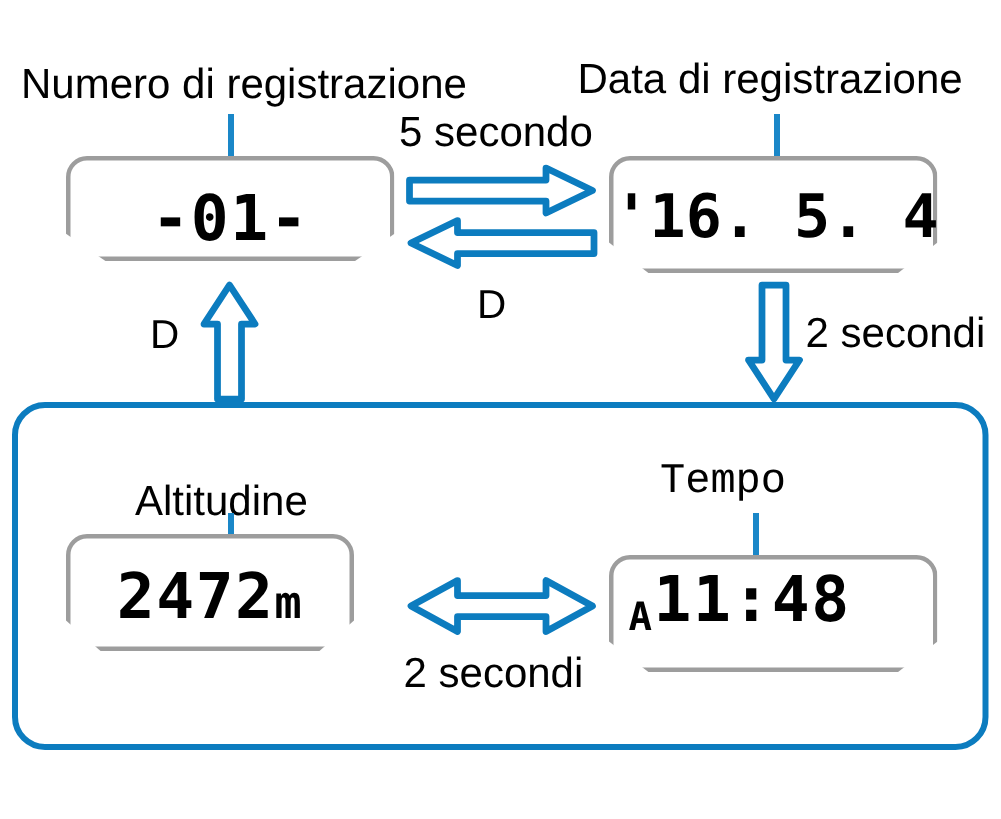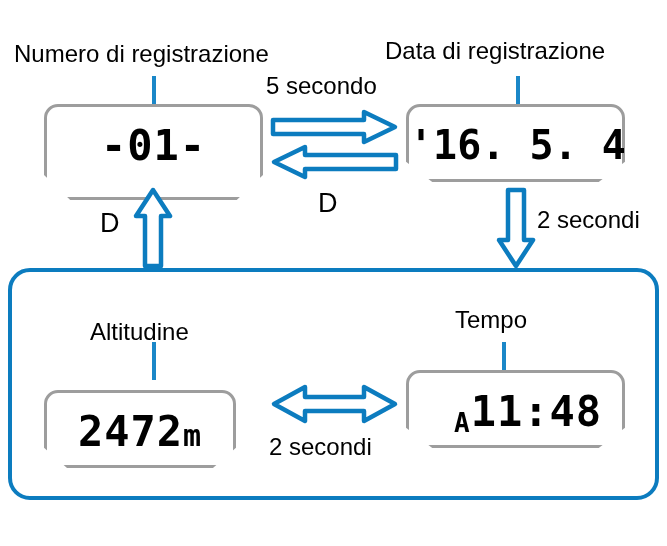--- a/index.html
+++ b/index.html
@@ -13,21 +13,21 @@
     position: relative;
     font-family: "Liberation Sans", sans-serif;
     color: #000000;
     overflow: hidden;
   }
 
   
   .label {
     position: absolute;
     font-family: "Liberation Sans", sans-serif;
-    font-size: 24px;
+    font-size: 28px;
     font-weight: 400;
     color: #000000;
     white-space: nowrap;
     line-height: 1;
   }
   .btn-d {
     position: absolute;
     font-family: "Liberation Sans", sans-serif;
     font-size: 27px;
     color: #000;
@@ -77,21 +77,21 @@
   .arrow { position: absolute; }
   .arrow svg { display: block; overflow: visible; }
 </style>
 </head>
 <body>
 
 <div class="label" style="left:14px; top:42px;">Numero di registrazione</div>
 
 <div class="leader" style="left:152px; top:76px; height:38px;"></div>
 
-<div class="bezel" style="left:44px; top:104px; width:219px; height:96px;">
+<div class="bezel" style="left:44px; top:104px; width:219px; height:70px;">
   <div class="lcd" style="left:0; right:0; top:18px; text-align:center; font-size:42px;">-01-</div>
 </div>
 
 <div class="label" style="left:266px; top:74px;">5 secondo</div>
 
 <div class="arrow" style="left:272px; top:110px;">
   <svg width="125" height="34" viewBox="0 0 125 34">
     <path d="M1 10 L92 10 L92 2 L123 17 L92 32 L92 24 L1 24 Z" fill="#ffffff" stroke="#0c7cbf" stroke-width="4.5" stroke-linejoin="round"></path>
   </svg>
 </div>
@@ -127,31 +127,31 @@
 </div>
 
 <div class="label" style="left:537px; top:208px;">2 secondi</div>
 
 <div class="groupbox" style="left:8px; top:268px; width:651px; height:232px;"></div>
 
 <div class="label" style="left:90px; top:320px;">Altitudine</div>
 
 <div class="leader" style="left:152px; top:342px; height:38px;"></div>
 
-<div class="bezel" style="left:44px; top:390px; width:192px; height:78px;">
+<div class="bezel" style="left:44px; top:356px; width:192px; height:78px;">
   <div class="lcd" style="left:0; right:0; top:18px; text-align:center; font-size:42px;"><span>2472</span><span style="font-size:30px;">m</span></div>
 </div>
 
 <div class="arrow" style="left:272px; top:384px;">
   <svg width="125" height="40" viewBox="0 0 125 40">
     <path d="M33 13 L33 3 L2 20 L33 37 L33 27 L92 27 L92 37 L123 20 L92 3 L92 13 Z" fill="#ffffff" stroke="#0c7cbf" stroke-width="4.5" stroke-linejoin="round"></path>
   </svg>
 </div>
 
 <div class="label" style="left:269px; top:435px;">2 secondi</div>
 
-<div class="label" style="left:455px; top:308px;">Tempo</div>
+<div class="label" style="left:440px; top:308px;font-family:Liberation Mono, monospace;">Tempo</div>
 
 <div class="leader" style="left:502px; top:342px; height:38px;"></div>
 
 <div class="bezel" style="left:406px; top:370px; width:219px; height:78px;">
-  <div class="lcd" style="left:10px; top:18px; font-size:42px;margin-left:35px;"><span style="font-size:26px; position:relative; top:6px;">A</span><span>11:48</span></div>
+  <div class="lcd" style="left:10px; top:6px; font-size:42px;"><span style="font-size:26px; position:relative; top:6px;">A</span><span>11:48</span></div>
 </div>
 
 </body></html>

